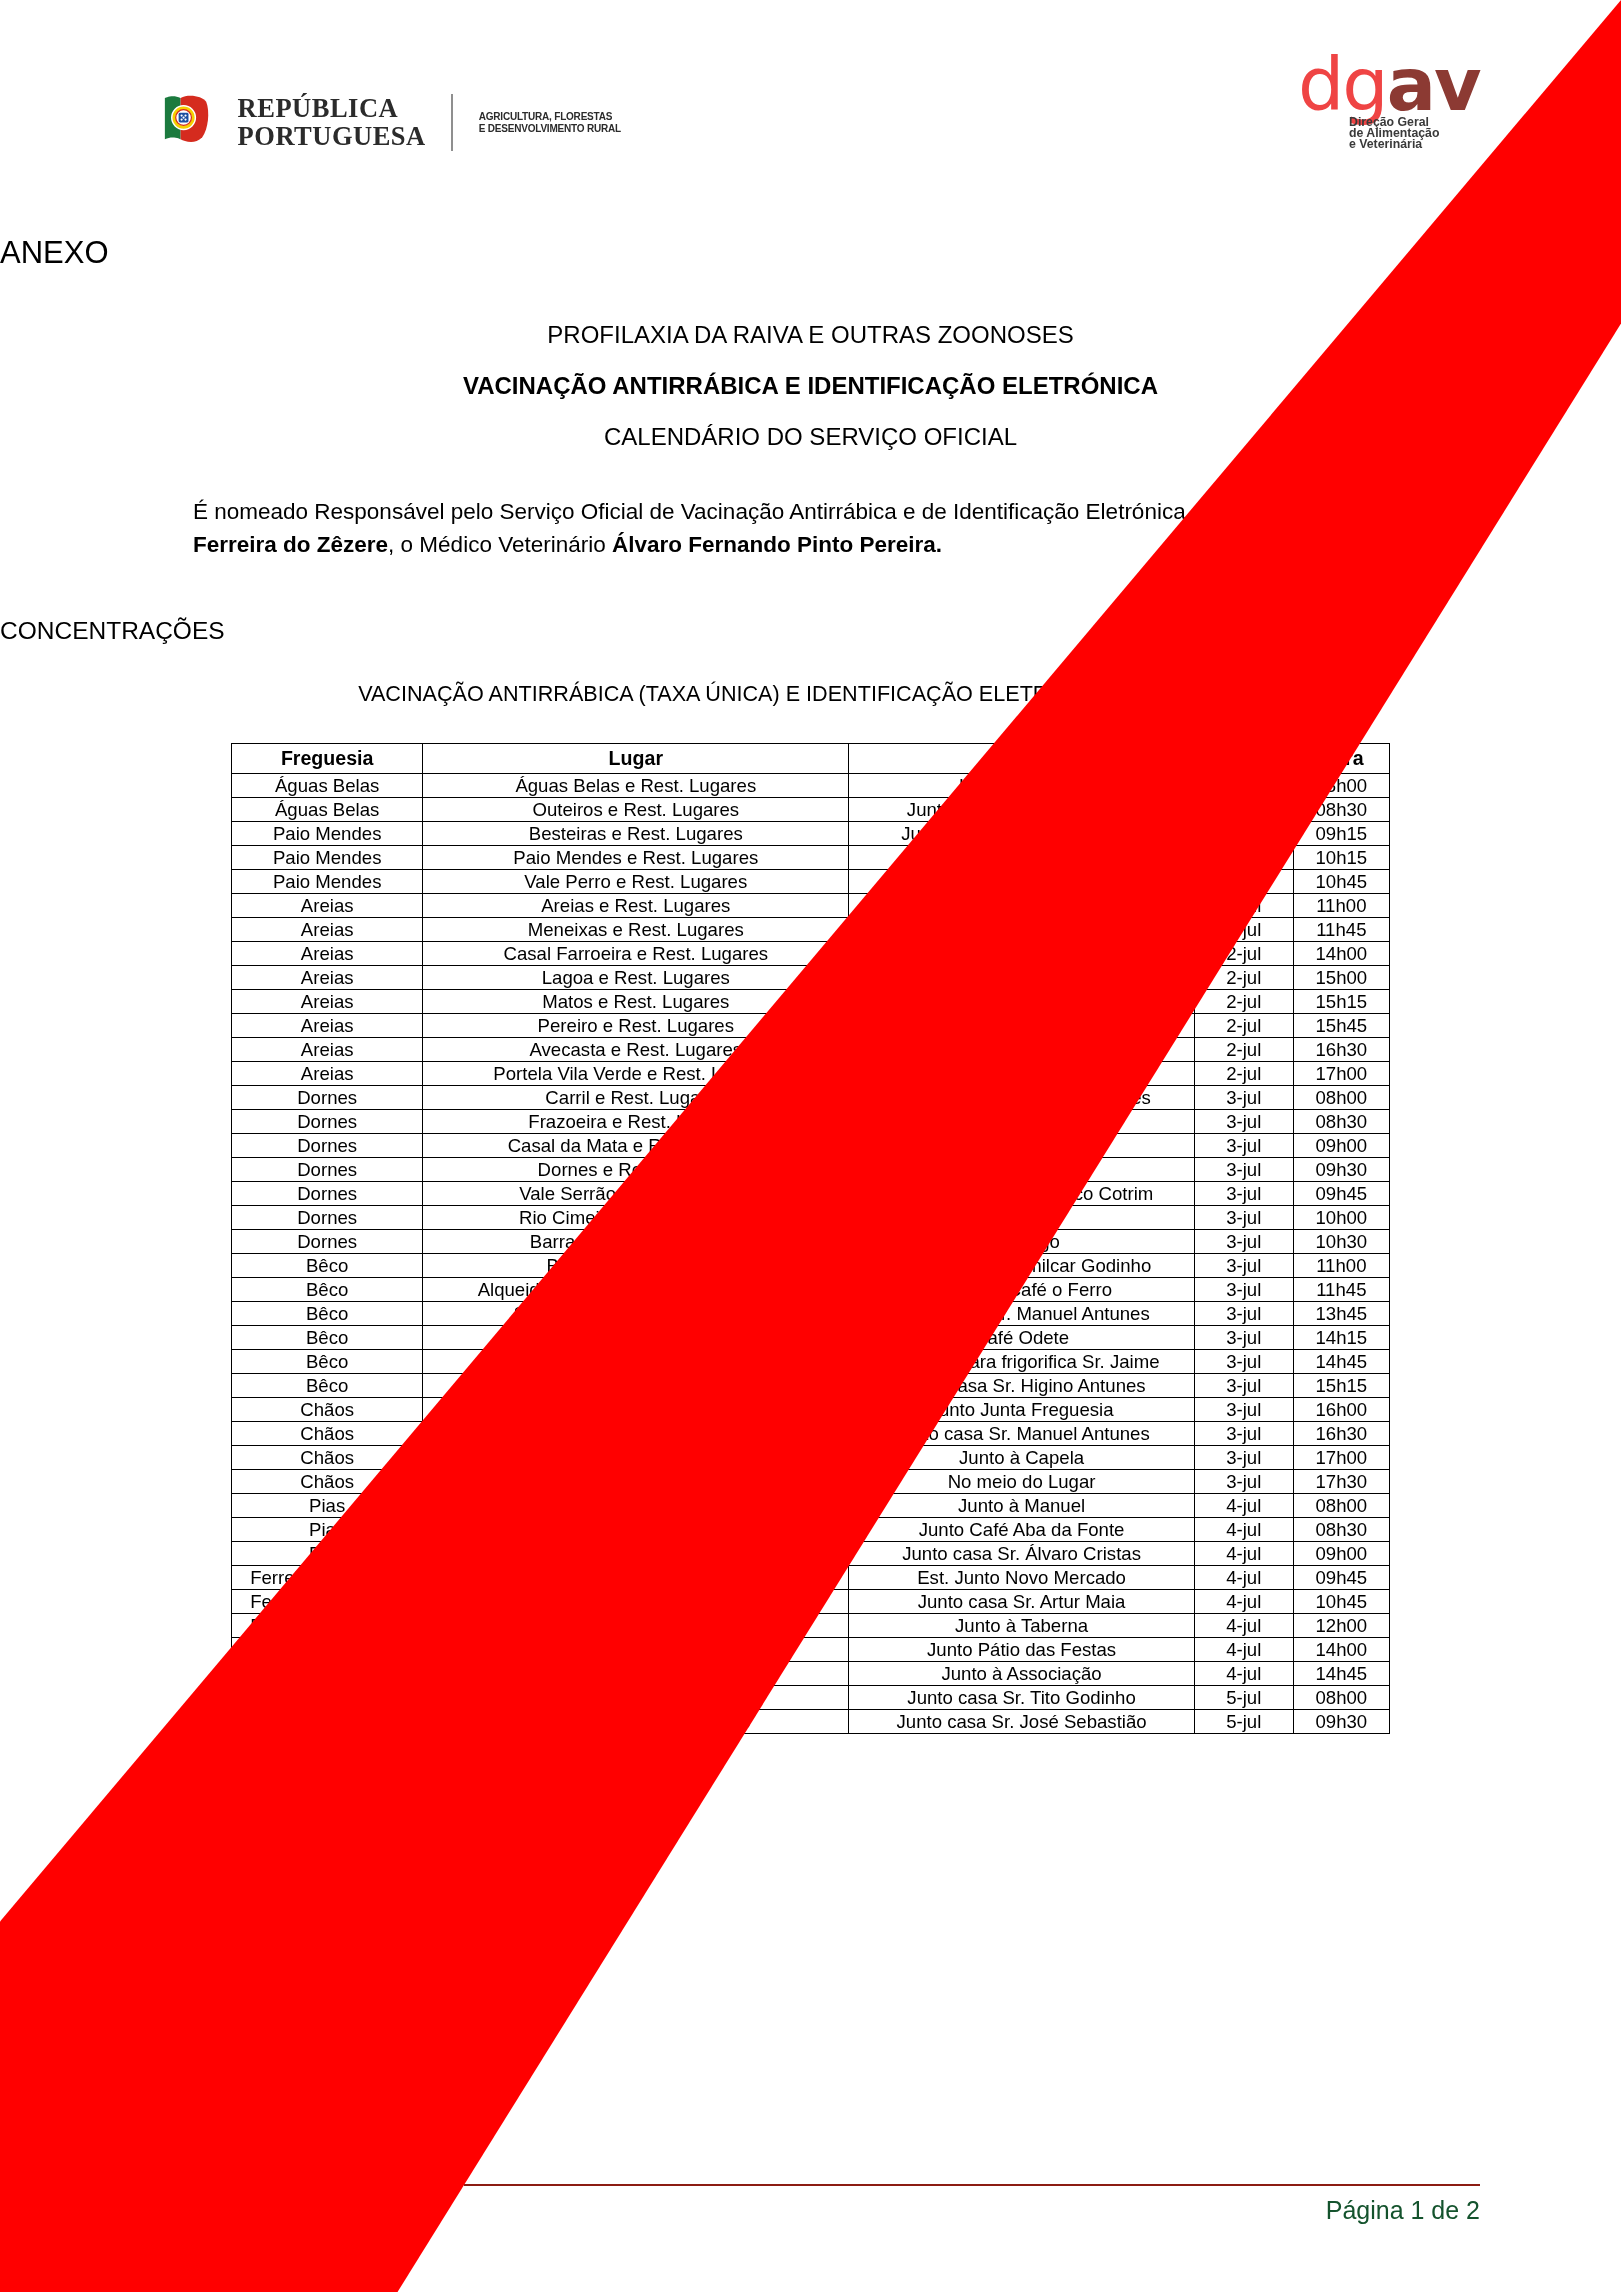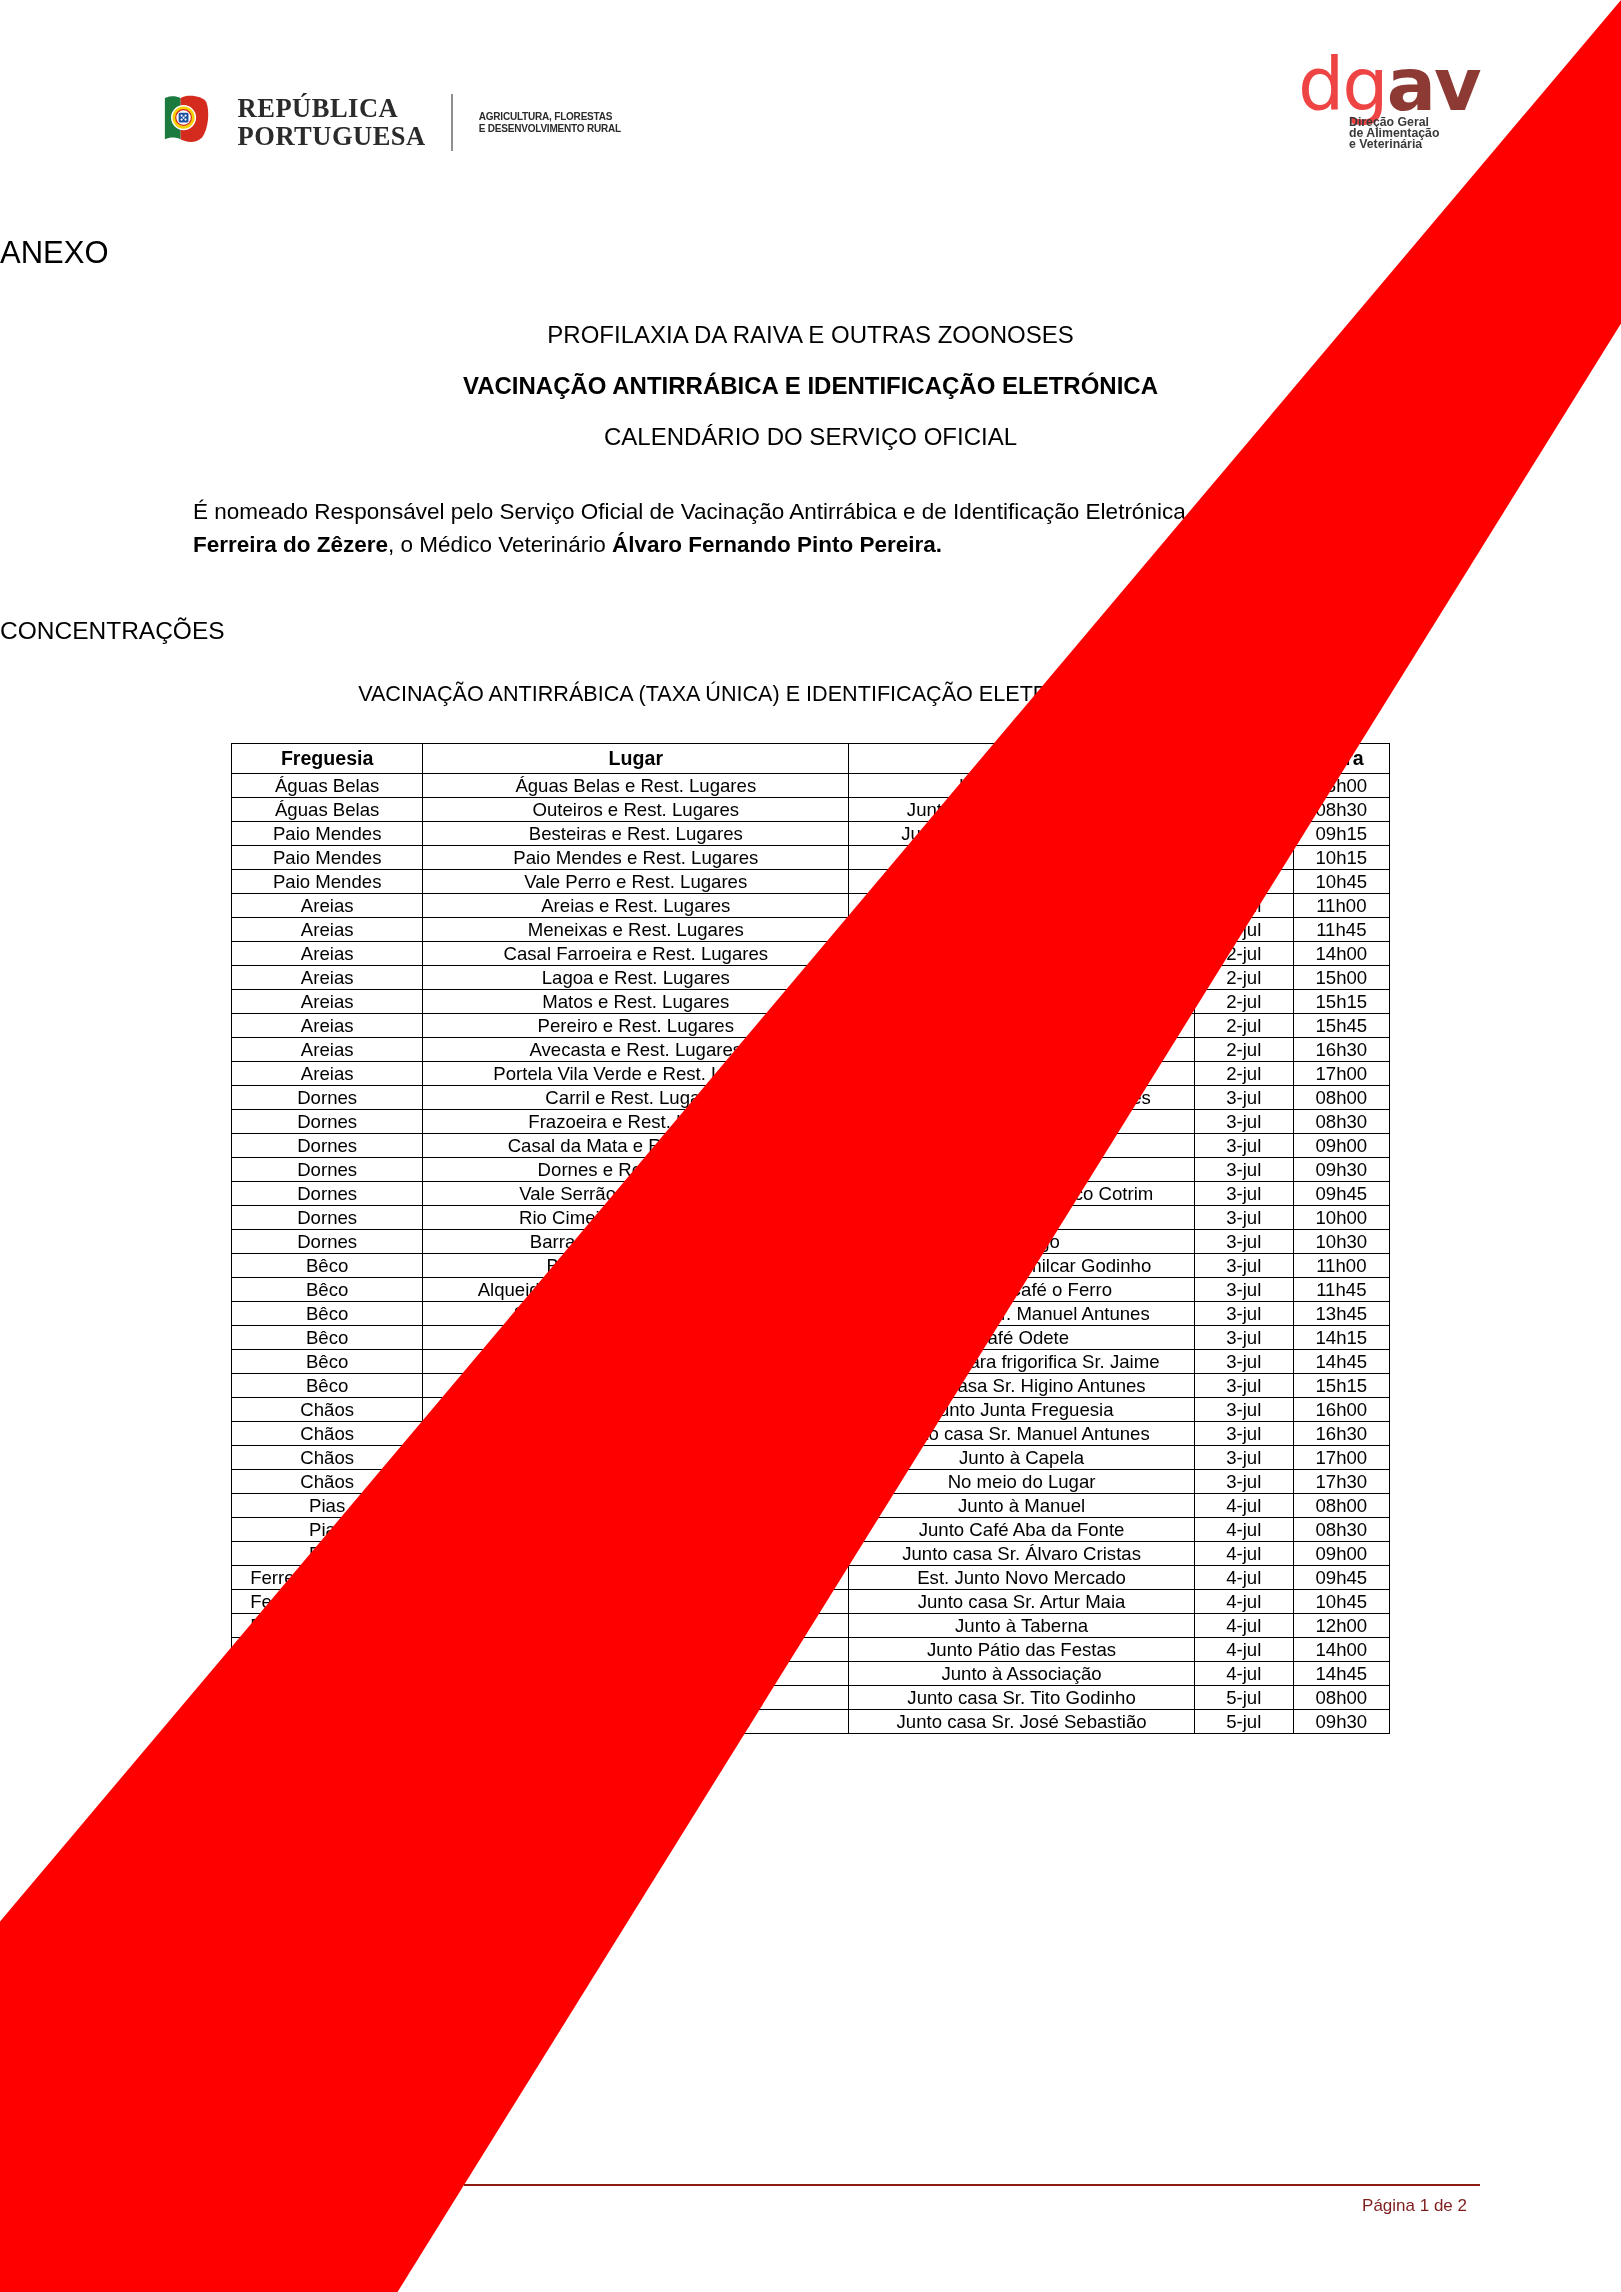--- a/index.html
+++ b/index.html
@@ -190,24 +190,24 @@
     position: absolute;
     left: 464px;
     top: 2184px;
     width: 1016px;
     height: 0;
     border-top: 2px solid #8c1c13;
     z-index: 2;
   }
   .footer-page {
     position: absolute;
-    right: 154px;
+    right: 141px;
     top: 2196px;
-    font-size: 17px;
-    color: #7f1d1d;
+    font-size: 25px;
+    color: #14532d;
     z-index: 2;
   }
 </style>
 </head>
 <body>
 
 <div class="page">
 
   <div class="header">
 

